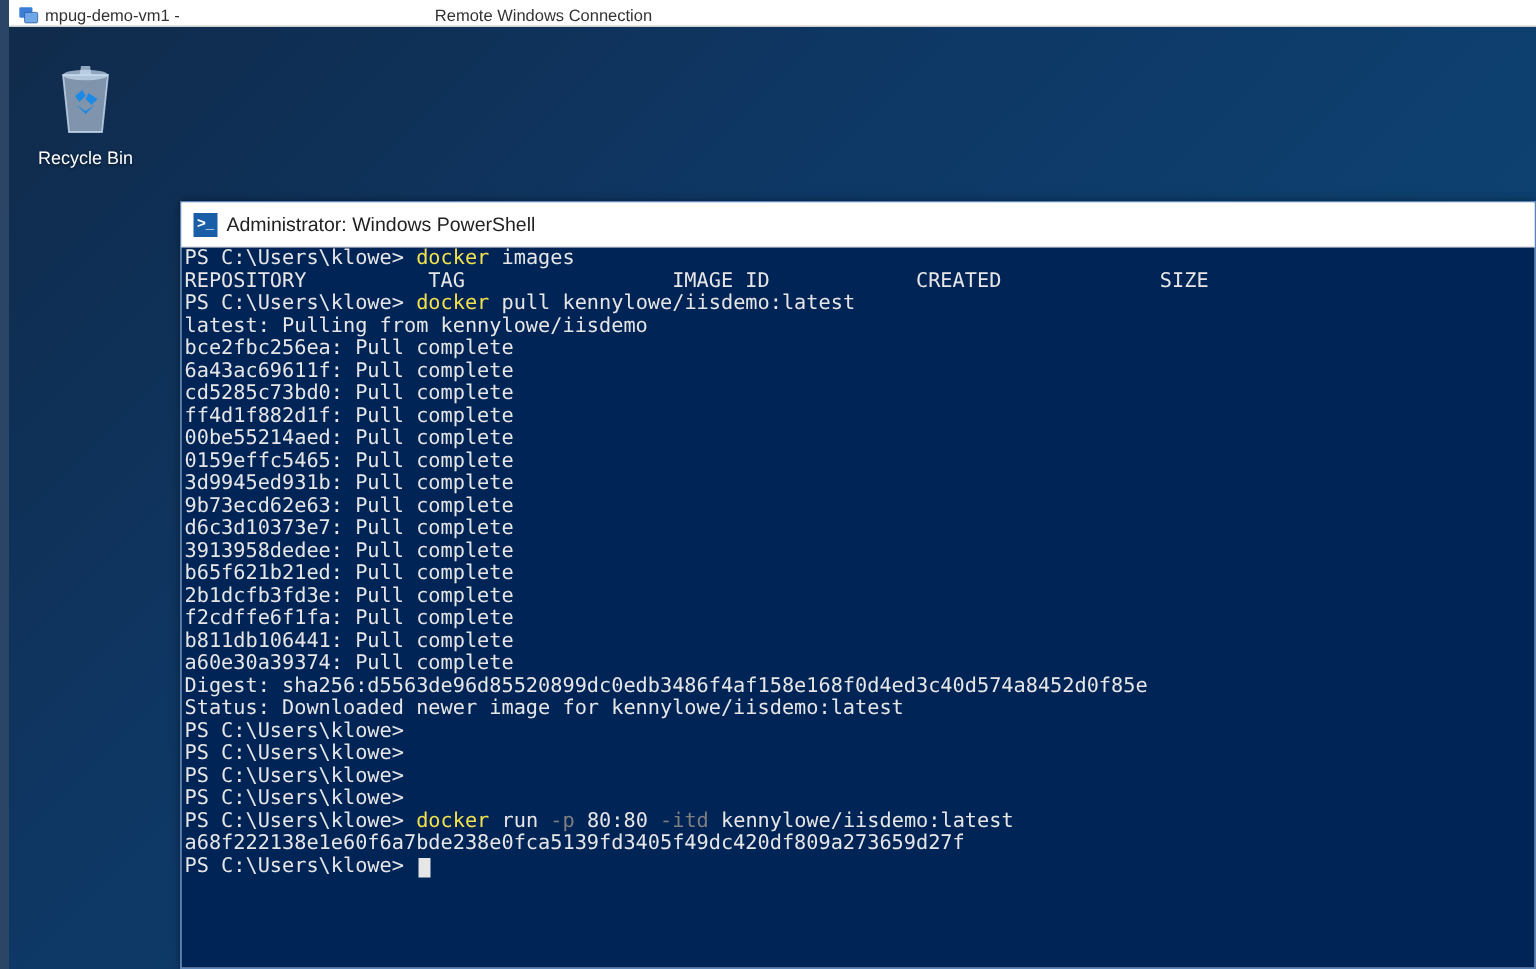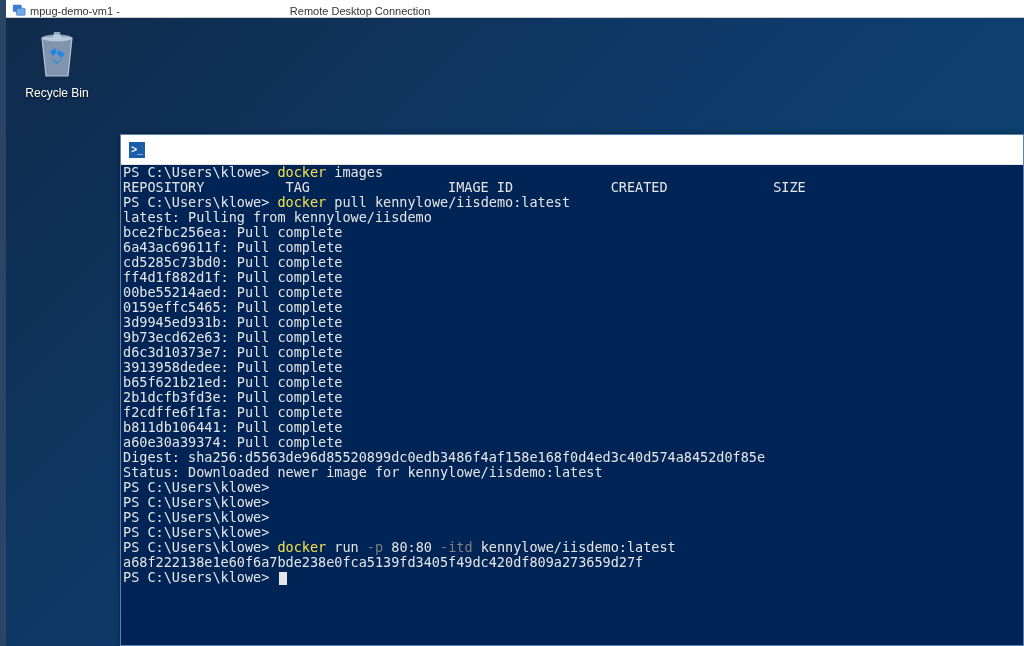--- a/index.html
+++ b/index.html
@@ -30,21 +30,21 @@
     border-bottom: 1px solid #ccc;
   }
   .rdp-icon {
     width: 14px; height: 14px;
     margin: 0 4px 0 6px;
   }
   .rdp-host { margin-right: 170px; }
   .rdp-title { }
   .desktop-icon {
     position: absolute;
-    left: 18px; top: 26px;
+    left: 18px; top: 38px;
     width: 78px;
     text-align: center;
     color: #fff;
     font-size: 12px;
   }
   .bin-graphic {
     width: 50px; height: 52px;
     margin: 0 auto 8px;
     position: relative;
   }
@@ -107,21 +107,21 @@
 <body>
 
 <div class="left-edge"></div>
 
 <div class="rdp-bar">
   <svg class="rdp-icon" viewBox="0 0 16 16">
     <rect x="1" y="2" width="10" height="8" rx="1" fill="#3b7dd8"></rect>
     <rect x="5" y="6" width="10" height="8" rx="1" fill="#6fa8e8" stroke="#2a5aa0" stroke-width="0.6"></rect>
   </svg>
   <span class="rdp-host">mpug-demo-vm1 -</span>
-  <span class="rdp-title">Remote Desktop Connection</span>
+  <span class="rdp-title">Remote Windows Connection</span>
 </div>
 
 <div class="desktop-icon">
   <div class="bin-graphic">
     <svg viewBox="0 0 50 52">
       <path d="M10 12 L40 12 L36 50 L14 50 Z" fill="rgba(220,235,250,0.55)" stroke="rgba(200,220,240,0.8)" stroke-width="1.2"></path>
       <ellipse cx="25" cy="12" rx="15" ry="3.5" fill="rgba(200,220,240,0.7)"></ellipse>
       <path d="M22 6 L28 6 L29 12 L21 12 Z" fill="rgba(200,220,240,0.7)"></path>
       <g transform="translate(25 30)">
         <path d="M-7 -4 L-2 -8 L0 -4 L-4 0 Z" fill="#1e88e5"></path>
@@ -129,20 +129,21 @@
         <path d="M-6 2 L0 6 L6 2 L0 8 Z" fill="#1e88e5"></path>
       </g>
     </svg>
   </div>
   <span>Recycle Bin</span>
 </div>
 
 <div class="ps-window">
   <div class="ps-titlebar">
     <span class="ps-icon">&gt;_</span>
+    <span>Administrator: Windows PowerShell</span>
   </div>
   <div class="ps-body" id="terminal">PS C:\Users\klowe&gt; <span class="y">docker</span> images
 REPOSITORY          TAG                 IMAGE ID            CREATED             SIZE
 PS C:\Users\klowe&gt; <span class="y">docker</span> pull kennylowe/iisdemo:latest
 latest: Pulling from kennylowe/iisdemo
 bce2fbc256ea: Pull complete
 6a43ac69611f: Pull complete
 cd5285c73bd0: Pull complete
 ff4d1f882d1f: Pull complete
 00be55214aed: Pull complete

